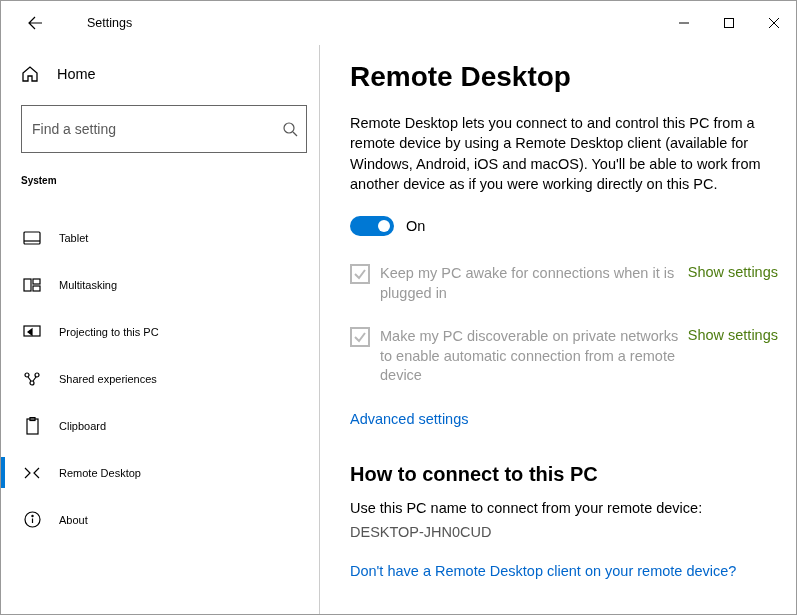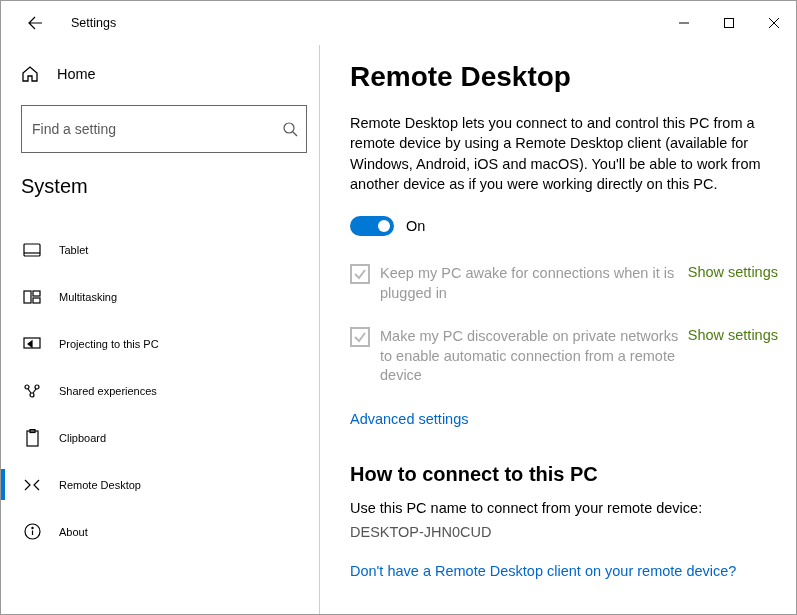--- a/index.html
+++ b/index.html
@@ -11,20 +11,21 @@
   height: 615px;
   overflow: hidden;
   border: 1px solid #999;
   position: relative;
 }
 .titlebar {
   display: flex;
   align-items: center;
   height: 44px;
   padding: 0 0 0 16px;
+  gap: 16px;
 }
 .back-btn {
   width: 36px;
   height: 36px;
   display: flex;
   align-items: center;
   justify-content: center;
   cursor: pointer;
 }
 .title-text {
@@ -72,22 +73,22 @@
   height: 48px;
   display: flex;
   align-items: center;
   padding: 0 8px 0 10px;
   color: #5a5a5a;
   font-size: 14px;
 }
 .search-box .ph { flex: 1; }
 .category {
   padding: 12px 20px 6px 20px;
-  font-weight: 400;
-  font-size: 20px;
+  font-weight: 700;
+  font-size: 10px;
   margin-top: 10px;
 }
 .nav-list {
   margin-top: 22px;
 }
 .nav-item {
   display: flex;
   align-items: center;
   padding: 0 20px;
   height: 47px;

